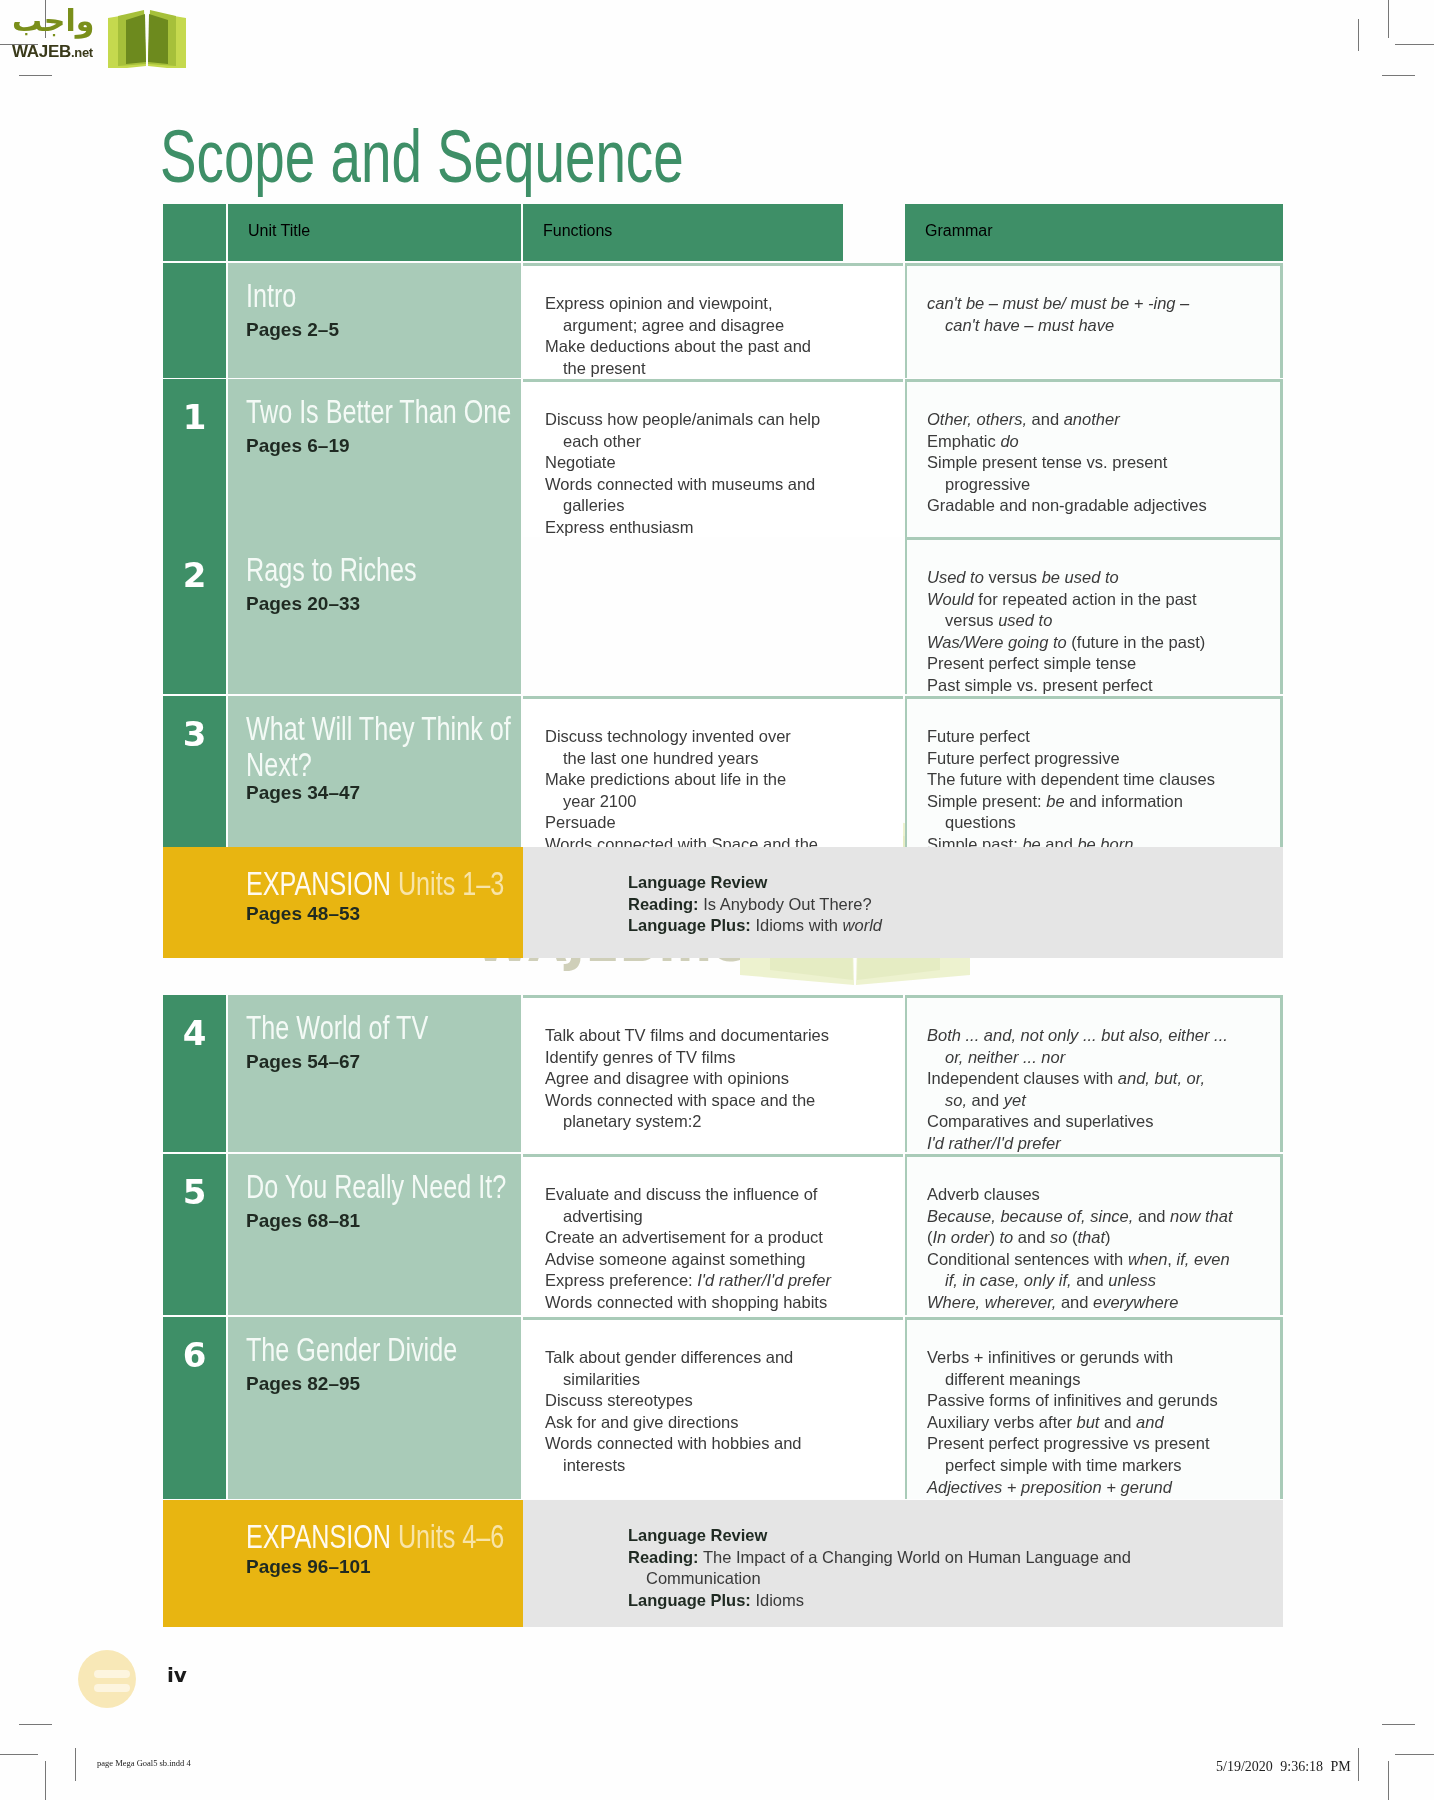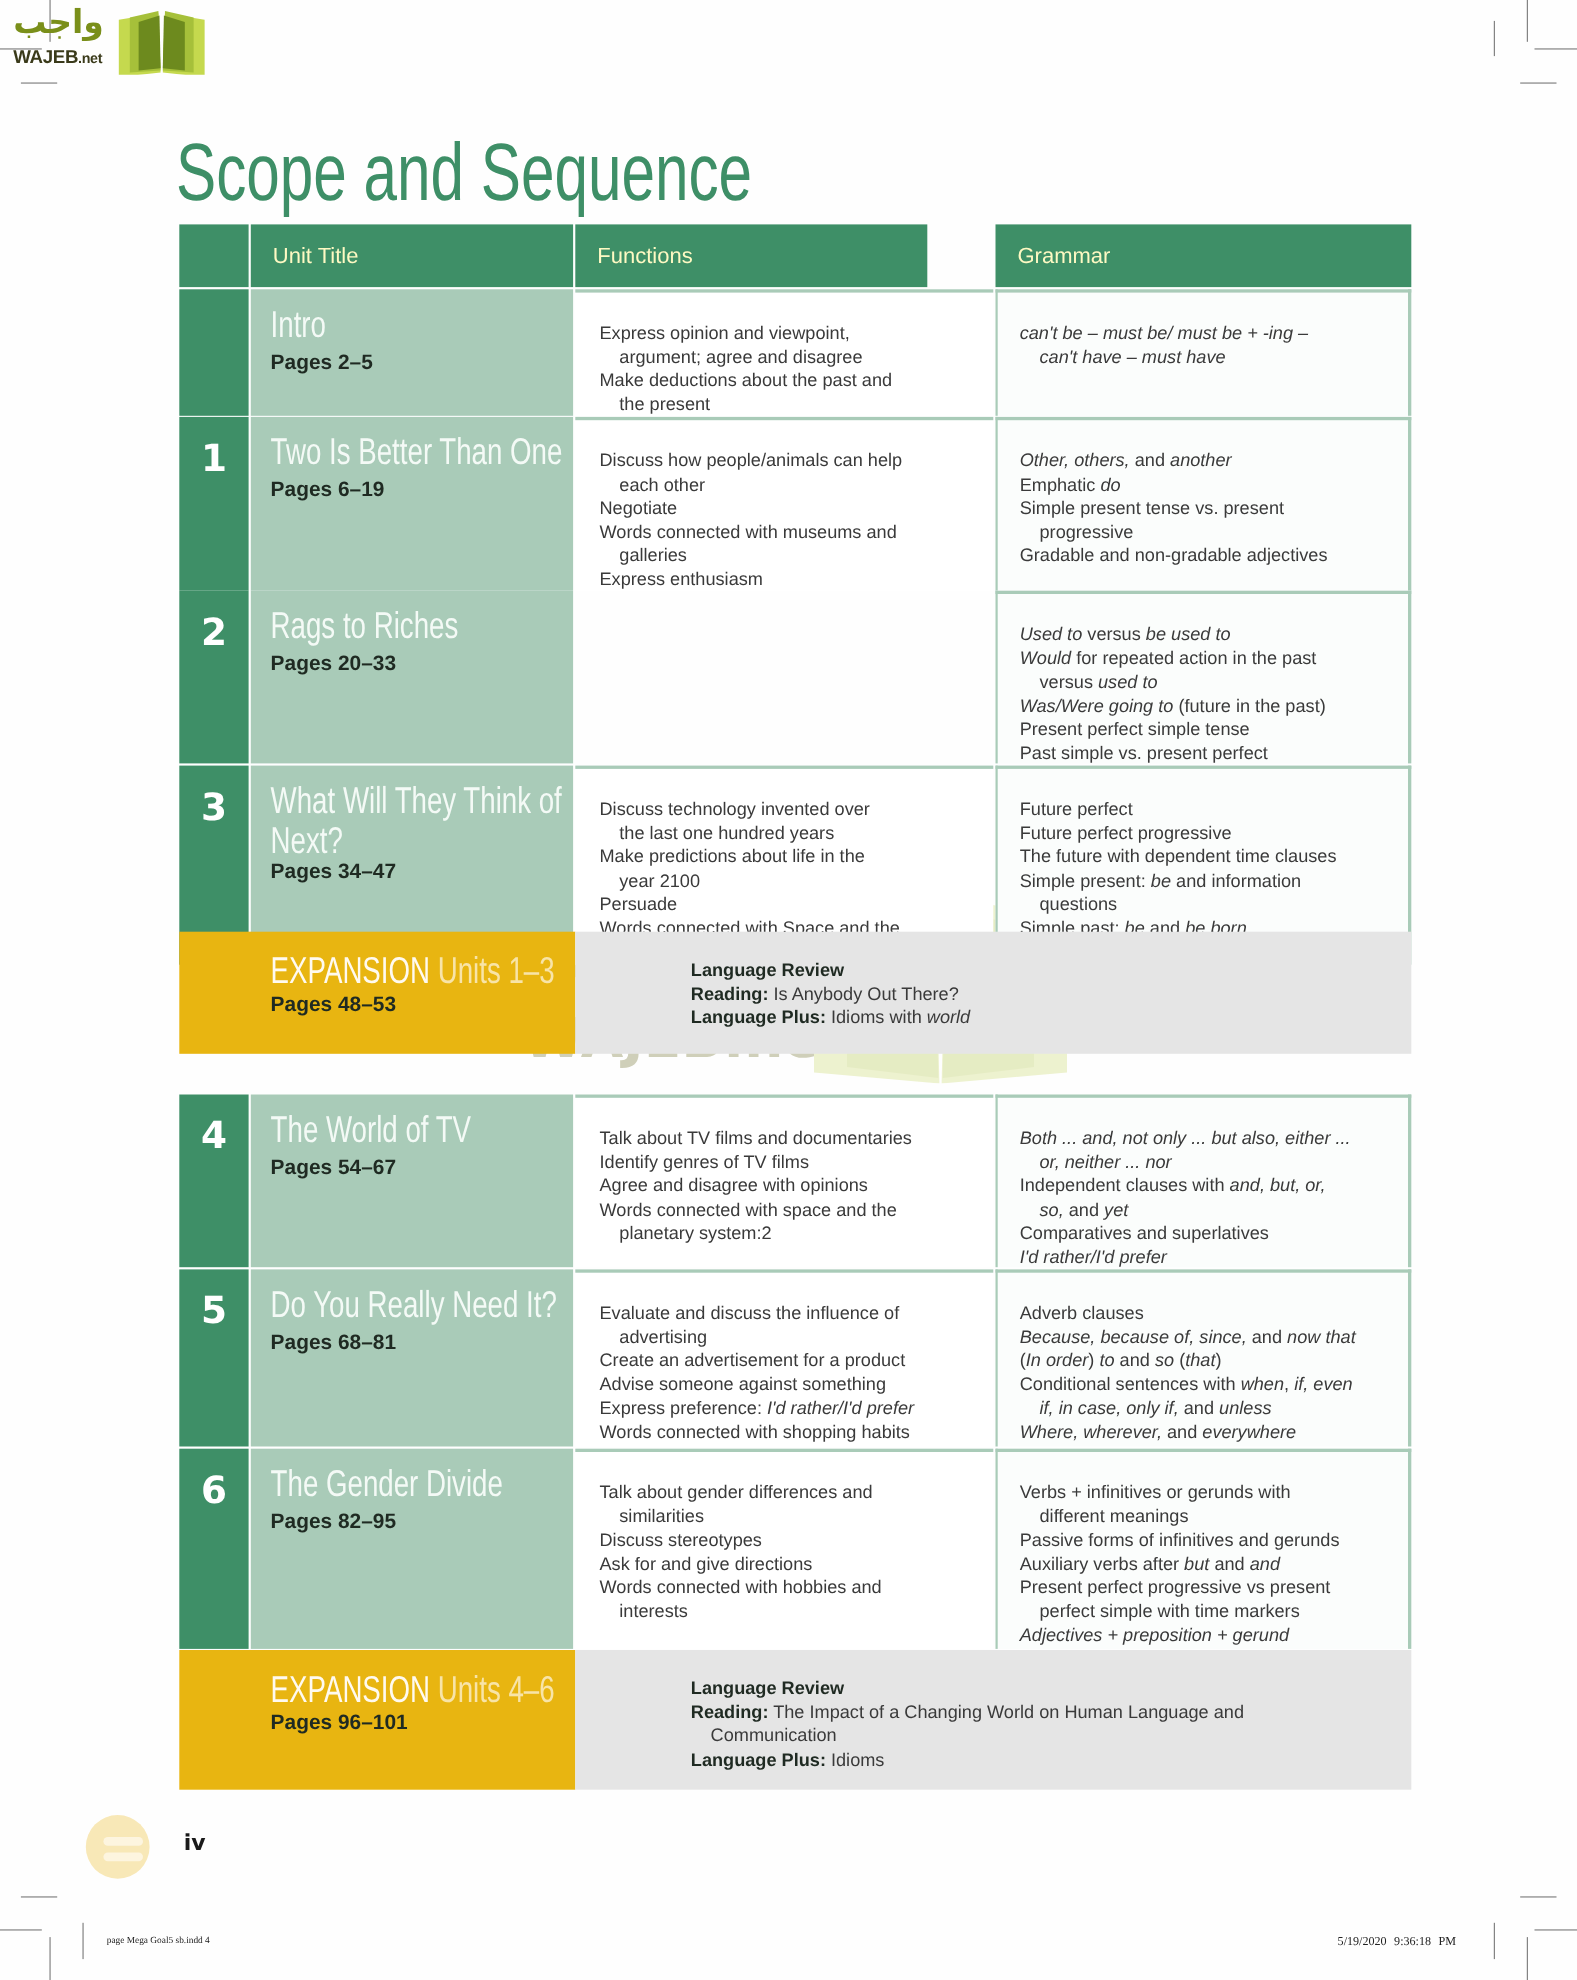--- a/index.html
+++ b/index.html
@@ -22,21 +22,21 @@
     font-family: "Liberation Sans", sans-serif; font-size: 74px; color: #3e8f67;
     letter-spacing: 0px; transform: scaleX(0.74); transform-origin: left top; white-space: nowrap;
     line-height: 90px;
   }
 
   
   .table { position: absolute; left: 163px; top: 204px; width: 1120px; }
   .row { position: absolute; left: 0; width: 1120px; }
   .cell { position: absolute; top: 0; bottom: 0; }
 
-  .hdr .cell { background: #3e8f67; color: #fef9c3; font-size: 20px; text-decoration: underline; }
+  .hdr .cell { background: #3e8f67; color: #000000; font-size: 16px; text-decoration: underline; }
   .hdr .cell span { position: absolute; left: 20px; top: 18px; }
 
   .c-num { left: 0; width: 63px; }
   .c-title { left: 65px; width: 295px; }
   .c-func { left: 360px; width: 380px; }
   .c-gram { left: 742px; width: 378px; }
 
   .unit .c-num { background: #3e8f67; }
   .unit .c-title { background: #a9cbb8; }
   .unit .c-func { background: #ffffff; border-top: 3px solid #a9cbb8; }
@@ -60,21 +60,21 @@
   .exp .c-left { position: absolute; left: 0; width: 360px; top: 0; bottom: 0; background: #e8b511; }
   .exp .c-right { position: absolute; left: 360px; width: 760px; top: 0; bottom: 0; background: #e5e5e5; }
   .exp-title { position: absolute; left: 83px; top: 18px; font-size: 34px; line-height: 36px; transform: scaleX(0.74); transform-origin: left top; white-space: nowrap; }
   .exp-title .t1 { color: #fffaf0; }
   .exp-title .t2 { color: #f8e4a8; }
   .exp-pages { position: absolute; left: 83px; font-weight: bold; font-size: 19px; color: #1f2a22; }
   .exp .list { left: 105px; top: 25px; }
 
   .page-num { position: absolute; left: 167px; top: 1663px; font-family: "DejaVu Sans", sans-serif; font-weight: bold; font-size: 20px; color: #1a1a1a; }
   .footer-l { position: absolute; left: 97px; top: 1758px; font-family: "Liberation Serif", serif; font-size: 8.5px; color: #222; }
-  .footer-r { position: absolute; left: 1216px; top: 1759px; font-family: "Liberation Serif", serif; font-size: 11px; color: #222; word-spacing: 4px; }
+  .footer-r { position: absolute; left: 1216px; top: 1759px; font-family: "Liberation Serif", serif; font-size: 14px; color: #222; word-spacing: 4px; }
 
   .wm-circle { position: absolute; left: 78px; top: 1650px; width: 58px; height: 58px; border-radius: 50%; background: #f7e3a6; opacity: 0.8; }
   .wm-circle::before { content: ""; position: absolute; left: 16px; top: 20px; width: 36px; height: 8px; background: #fdf3d8; border-radius: 4px; }
   .wm-circle::after { content: ""; position: absolute; left: 16px; top: 34px; width: 36px; height: 8px; background: #fdf3d8; border-radius: 4px; }
 
   .wm-center { position: absolute; left: 470px; top: 815px; width: 500px; height: 180px; pointer-events: none; opacity: 0.35; }
   .wm-text-ar { position: absolute; left: 5px; top: 0; font-family: "DejaVu Sans", sans-serif; font-weight: bold; font-size: 80px; color: #8c8f3a; }
   .wm-text-en { position: absolute; left: 5px; top: 100px; font-family: "DejaVu Sans", sans-serif; font-weight: bold; font-size: 50px; color: #7a7a3a; }
 </style>
 </head>

